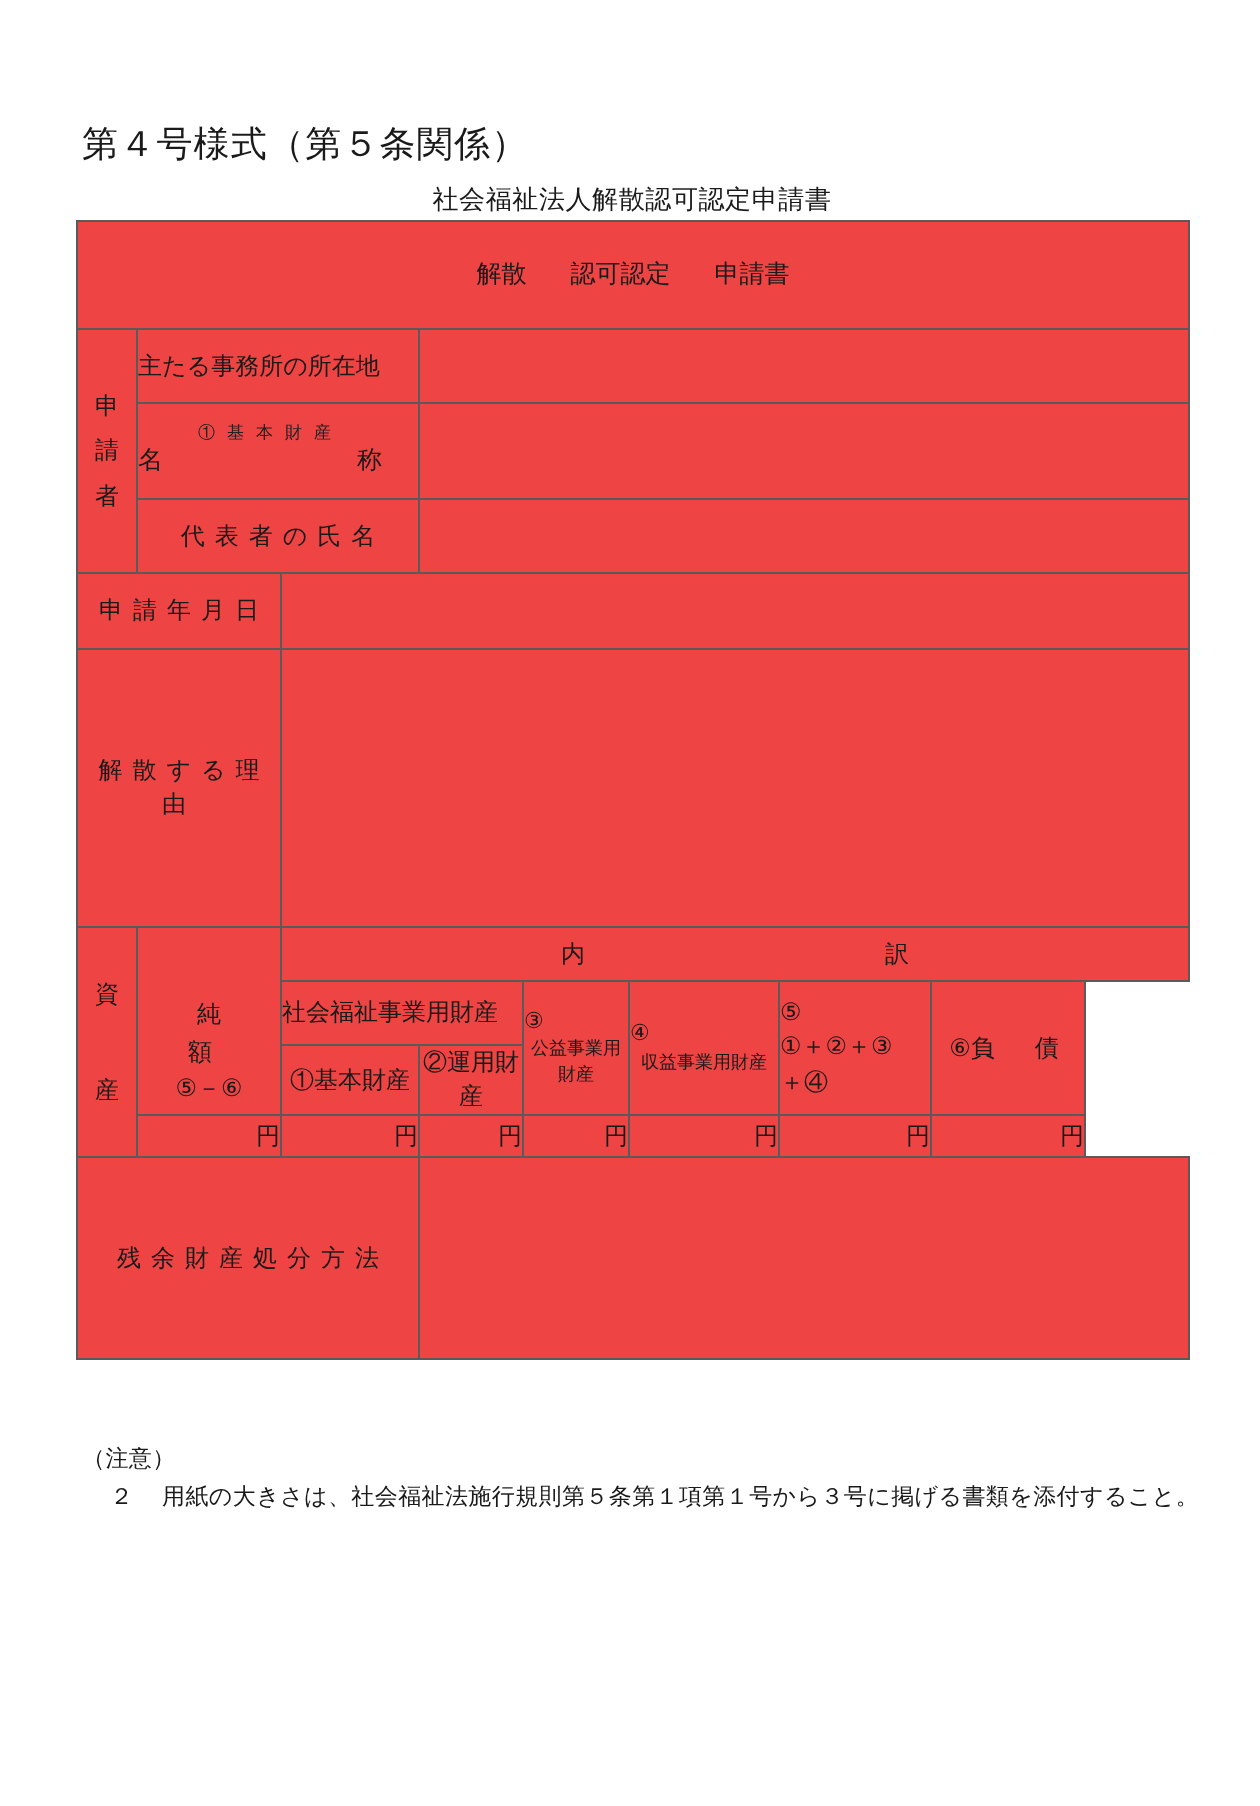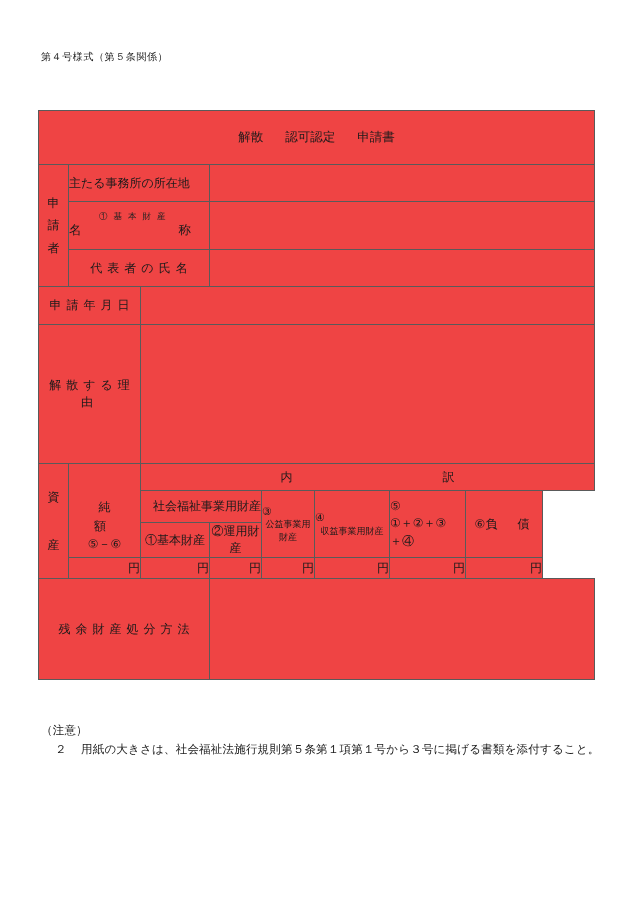--- a/index.html
+++ b/index.html
@@ -22,22 +22,22 @@
     top: 0;
     width: 630px;
     height: 903px;
     box-sizing: border-box;
   }
 
   
   .form-no {
     position: absolute;
     left: 41px;
-    top: 50px;
-    font-size: 10px;
+    top: 60px;
+    font-size: 18px;
     letter-spacing: 0.6px;
     white-space: nowrap;
   }
 
   
   .doc-title {
     position: absolute;
     left: 38px;
     top: 91px;
     width: 556px;
@@ -156,21 +156,21 @@
   .jungaku {
     text-align: center;
     font-size: 12px;
     line-height: 1.55;
     padding: 4px 2px;
   }
   .jungaku .j1 { letter-spacing: 9px; text-indent: 9px; display: block; margin-top: 31px; }
   .jungaku .j2 { display: block; }
 
   .shafuku {
-    text-align: right;
+    text-align: left;
     font-size: 12px;
     height: 28px;
     margin-left: 12px;
   }
   .subfin {
     text-align: center;
     font-size: 9px;
     height: 26px;
     padding: 2px 1px;
   }
@@ -227,20 +227,21 @@
   .notes .nitem { display: block; padding-left: 14px; text-indent: 0; }
   .notes .nnum { display: inline-block; width: 26px; }
 </style>
 </head>
 <body>
 
 <div class="page">
 
   <div class="form-no">第４号様式（第５条関係）</div>
 
+  <div class="doc-title">社会福祉法人解散認可認定申請書</div>
 
   <table class="form">
     <colgroup>
       <col style="width:30px">
       <col style="width:72px">
       <col style="width:69px">
       <col style="width:52px">
       <col style="width:53px">
       <col style="width:75px">
       <col style="width:76px">

